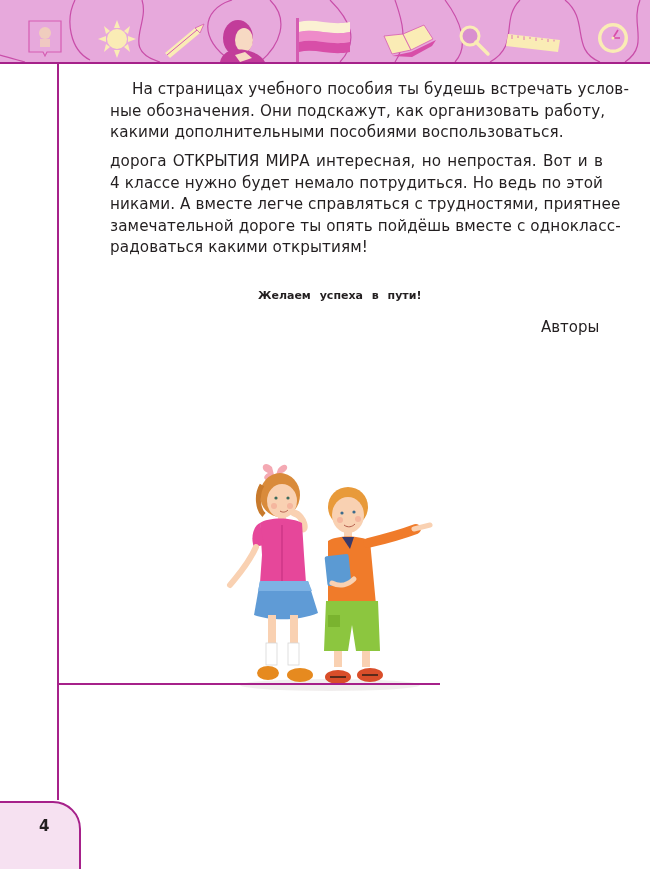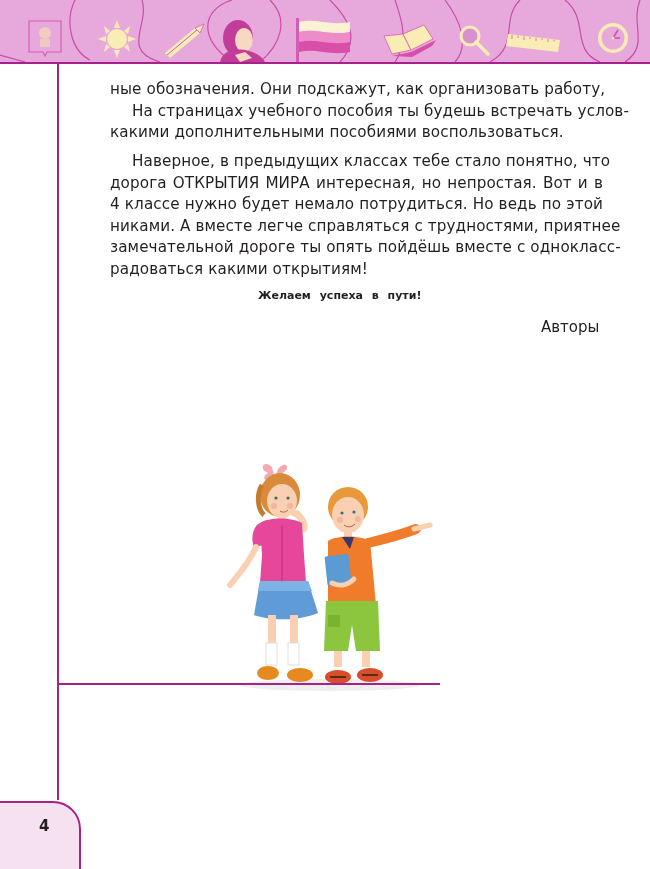--- a/index.html
+++ b/index.html
@@ -143,27 +143,26 @@
       <line x1="613" y1="38" x2="618" y2="30" stroke="#d84ea8" stroke-width="1.6"></line>
       <line x1="613" y1="38" x2="620" y2="38" stroke="#d84ea8" stroke-width="1.6"></line>
       <circle cx="613" cy="38" r="1.5" fill="#faecb5"></circle>
     </g>
   </svg>
 </div>
 
 <div class="margin-line"></div>
 
 <div class="text-block p1">
+  <span class="line first">На страницах учебного пособия ты будешь встречать услов-</span>
   <span class="line">ные обозначения. Они подскажут, как организовать работу,</span>
-  <span class="line first">На страницах учебного пособия ты будешь встречать услов-</span>
   <span class="line last">какими дополнительными пособиями воспользоваться.</span>
 </div>
 
 <div class="text-block p2">
-  <span class="line first">Наверное, в предыдущих классах тебе стало понятно, что</span>
   <span class="line">дорога ОТКРЫТИЯ МИРА интересная, но непростая. Вот и в</span>
   <span class="line">4 классе нужно будет немало потрудиться. Но ведь по этой</span>
   <span class="line">никами. А вместе легче справляться с трудностями, приятнее</span>
   <span class="line">замечательной дороге ты опять пойдёшь вместе с однокласс-</span>
   <span class="line last">радоваться какими открытиям!</span>
 </div>
 
 <div class="wish">Желаем успеха в пути!</div>
 <div class="authors">Авторы</div>
 

